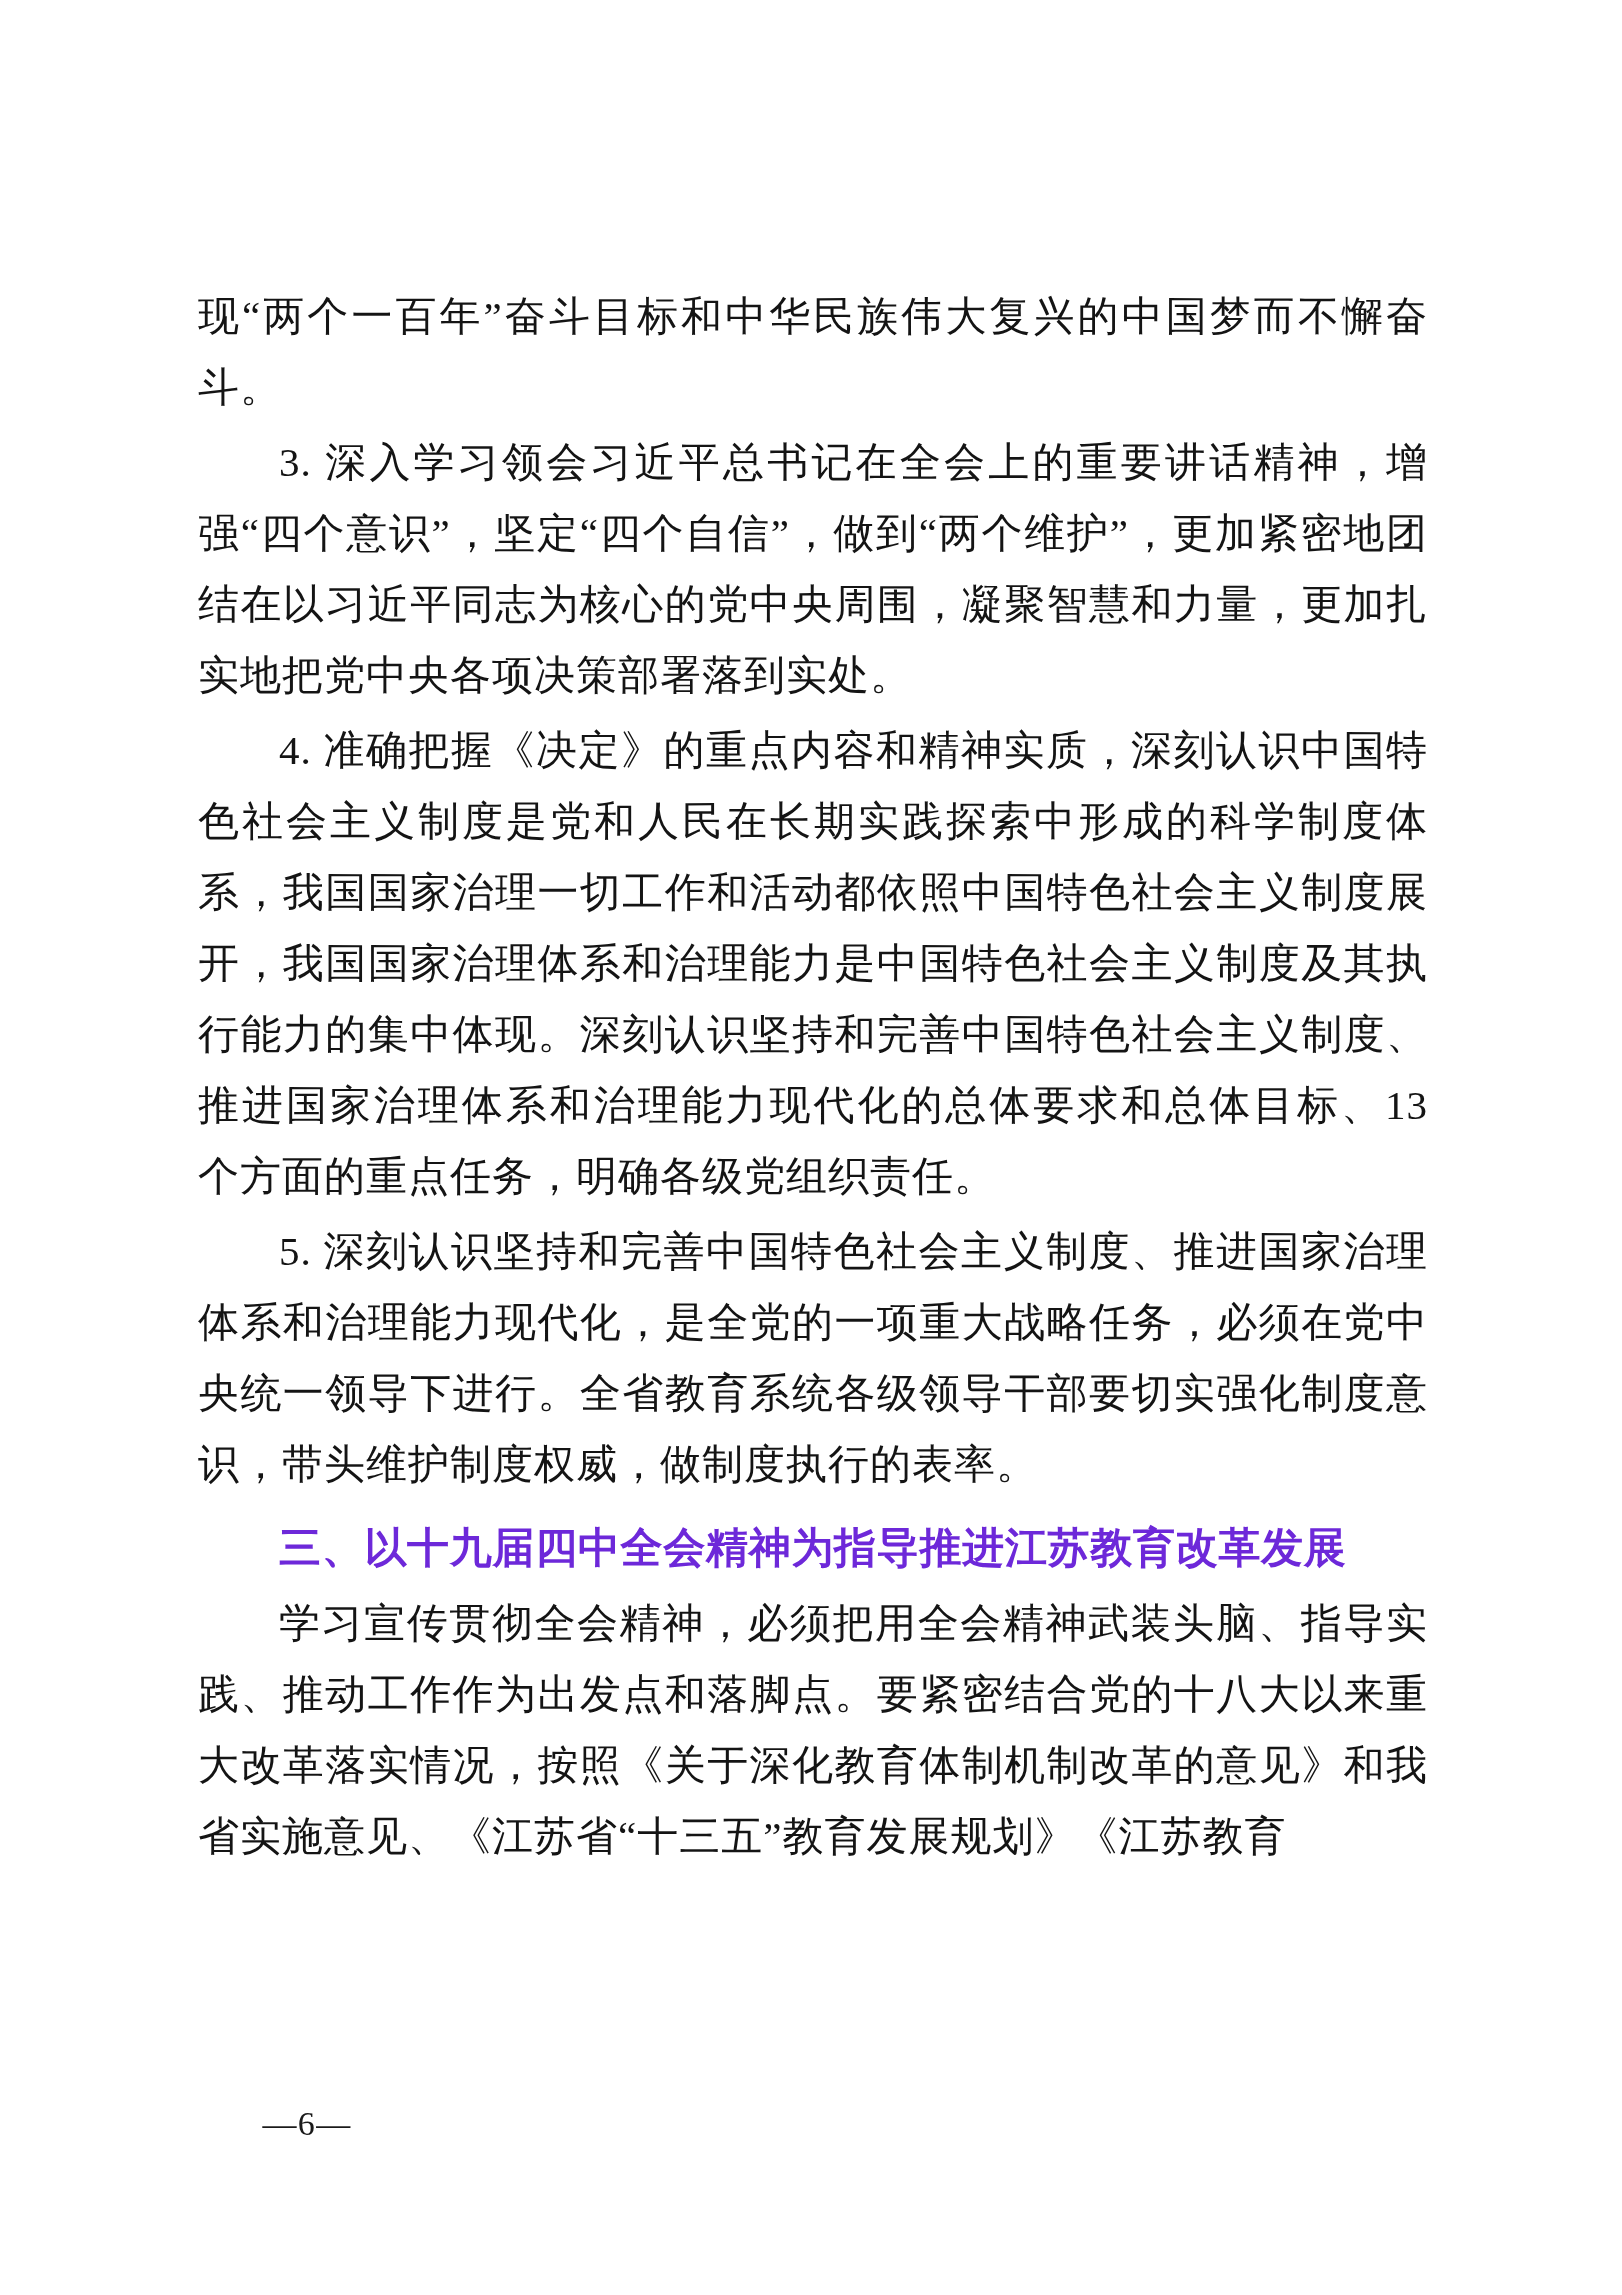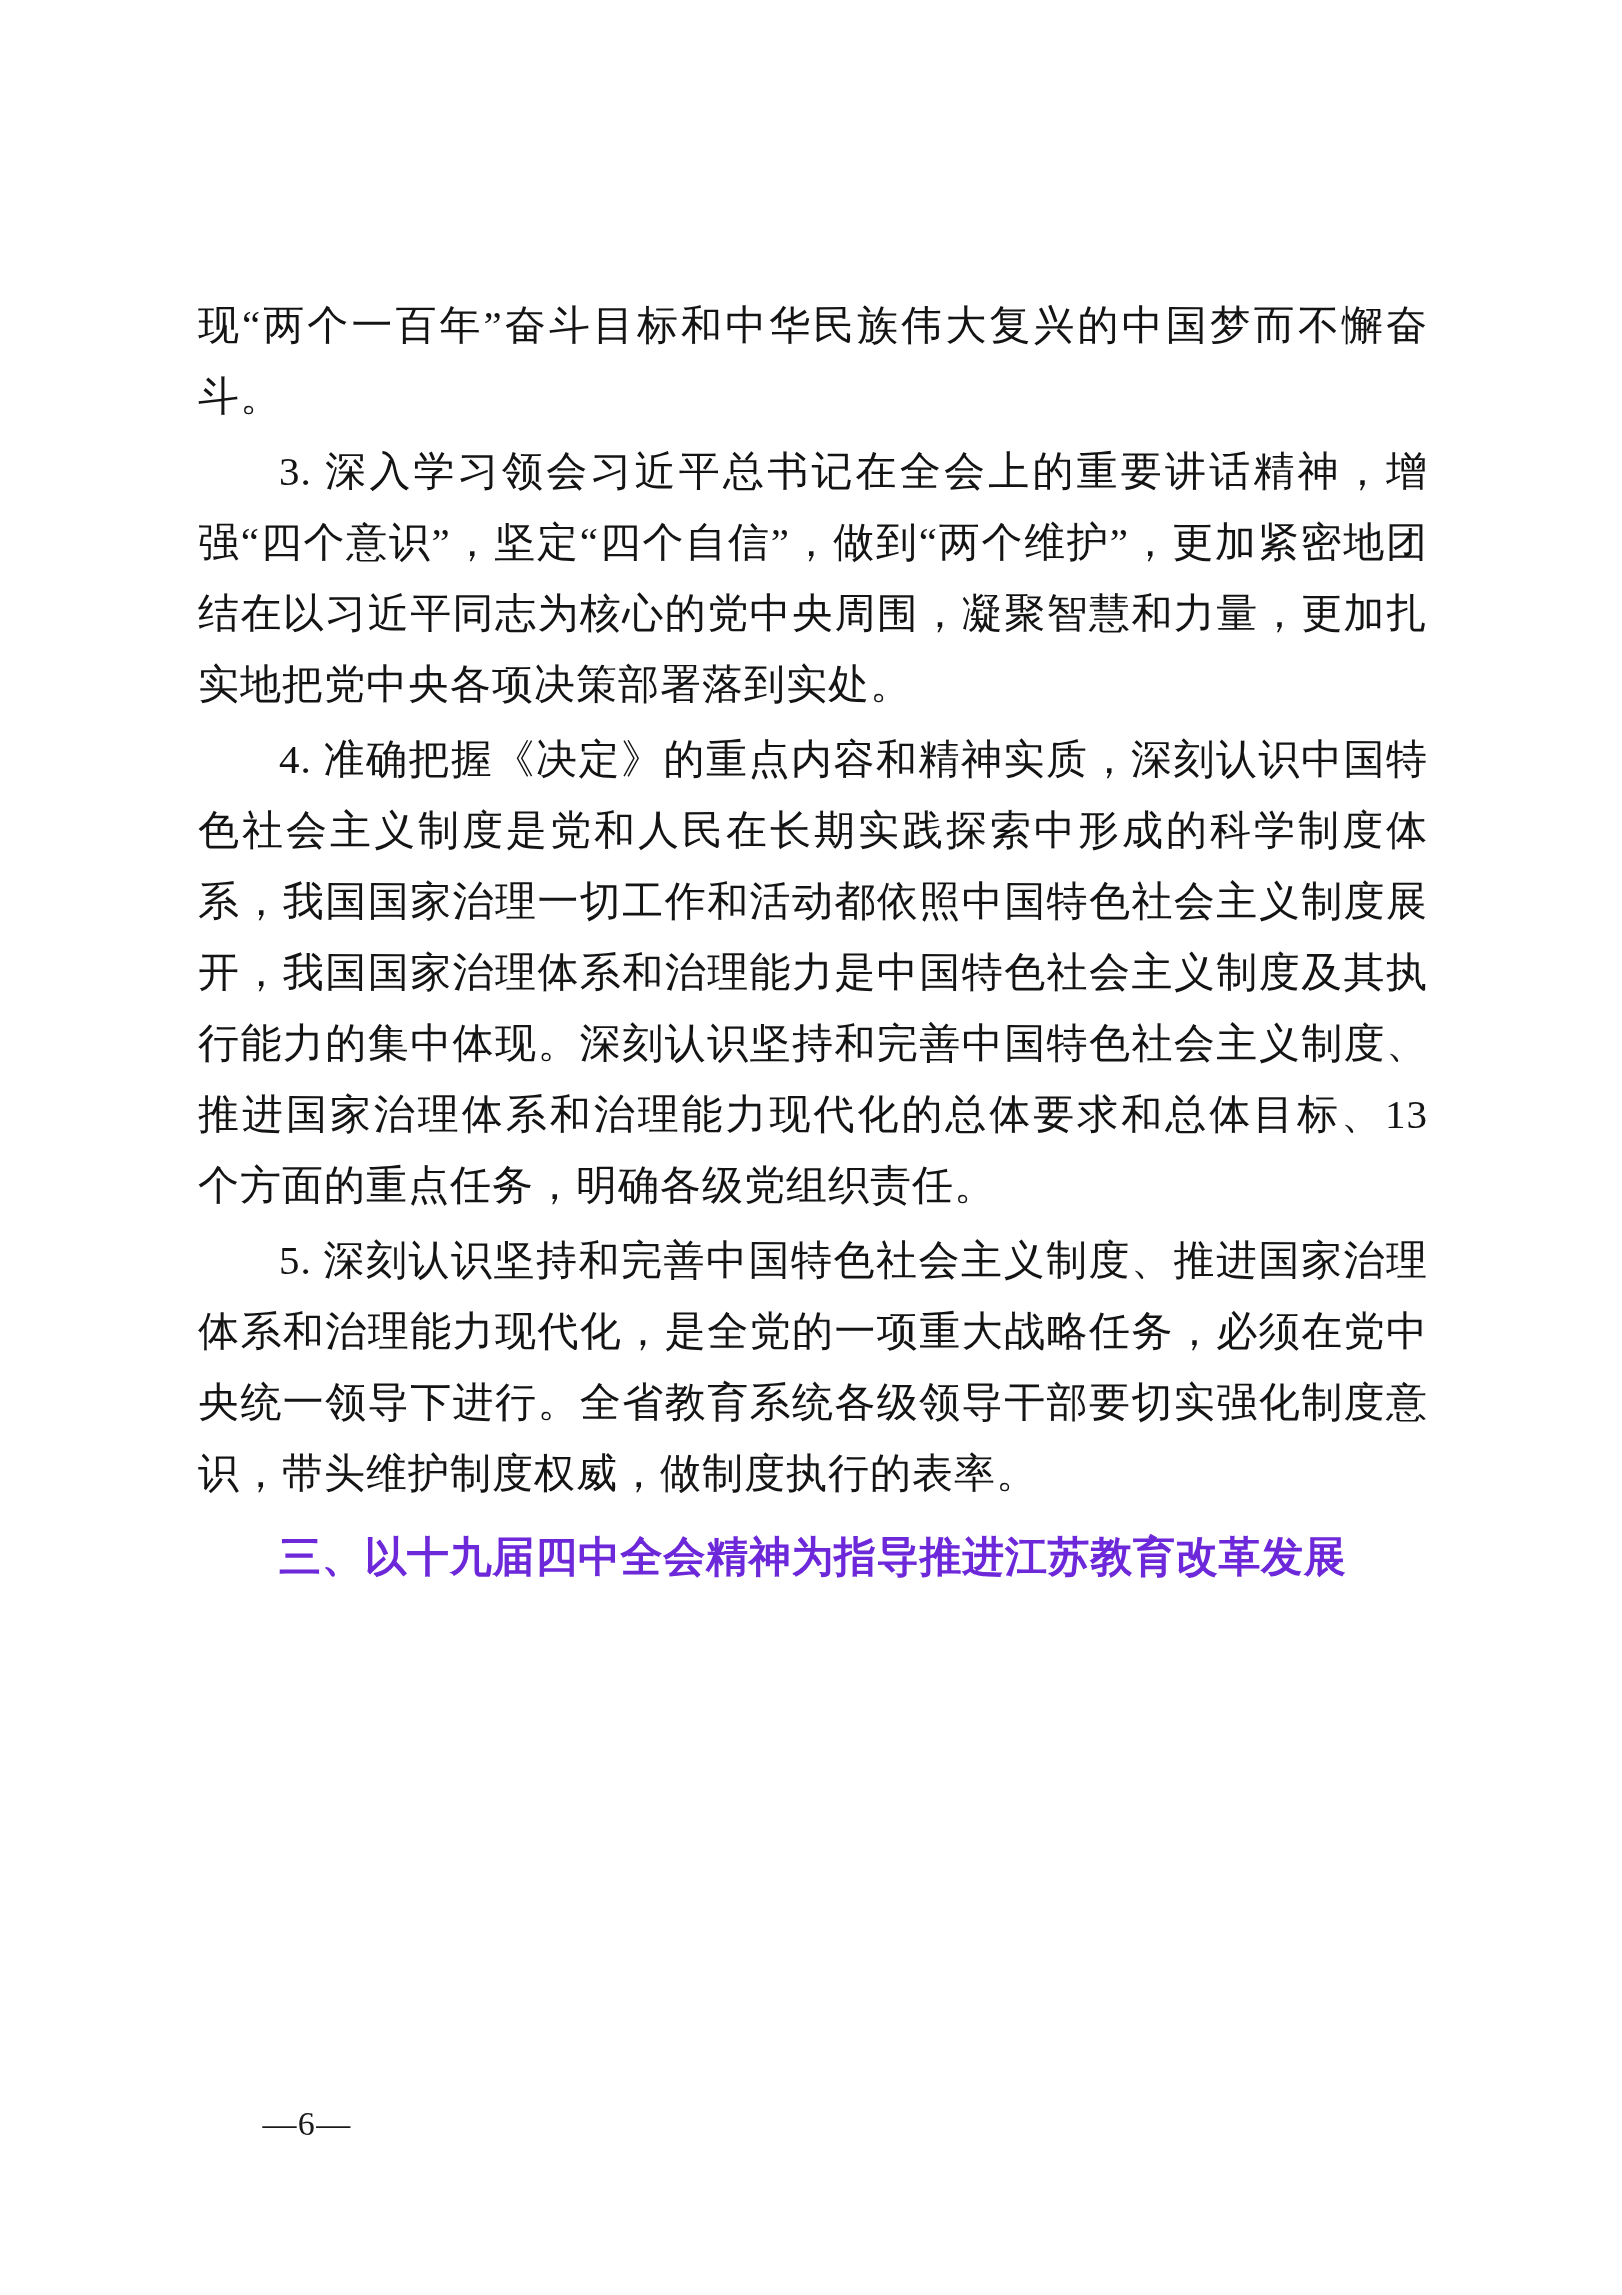--- a/index.html
+++ b/index.html
@@ -21,21 +21,21 @@
     left: 0;
     top: 0;
     width: 1622px;
     height: 2295px;
     background: #ffffff;
   }
 
   .content {
     position: absolute;
     left: 198px;
-    top: 290px;
+    top: 281px;
     width: 1230px;
   }
 
   .para {
     font-size: 41px;
     line-height: 71px;
     letter-spacing: 1px;
     text-align: justify;
     text-justify: inter-ideograph;
     margin: 0 0 3.9px 0;
@@ -85,20 +85,21 @@
     <p class="para">现“两个一百年”奋斗目标和中华民族伟大复兴的中国梦而不懈奋斗。</p>
 
     <p class="para indent">3. 深入学习领会习近平总书记在全会上的重要讲话精神，增强“四个意识”，坚定“四个自信”，做到“两个维护”，更加紧密地团结在以习近平同志为核心的党中央周围，凝聚智慧和力量，更加扎实地把党中央各项决策部署落到实处。</p>
 
     <p class="para indent">4. 准确把握《决定》的重点内容和精神实质，深刻认识中国特色社会主义制度是党和人民在长期实践探索中形成的科学制度体系，我国国家治理一切工作和活动都依照中国特色社会主义制度展开，我国国家治理体系和治理能力是中国特色社会主义制度及其执行能力的集中体现。深刻认识坚持和完善中国特色社会主义制度、推进国家治理体系和治理能力现代化的总体要求和总体目标、13 个方面的重点任务，明确各级党组织责任。</p>
 
     <p class="para indent">5. 深刻认识坚持和完善中国特色社会主义制度、推进国家治理体系和治理能力现代化，是全党的一项重大战略任务，必须在党中央统一领导下进行。全省教育系统各级领导干部要切实强化制度意识，带头维护制度权威，做制度执行的表率。</p>
 
     <h2 class="heading">三、以十九届四中全会精神为指导推进江苏教育改革发展</h2>
 
+    <p class="para indent">学习宣传贯彻全会精神，必须把用全会精神武装头脑、指导实践、推动工作作为出发点和落脚点。要紧密结合党的十八大以来重大改革落实情况，按照《关于深化教育体制机制改革的意见》和我省实施意见、《江苏省“十三五”教育发展规划》《江苏教育</p>
 
   </div>
 
   <div class="footer">
     <span class="page-number">—6—</span>
   </div>
 
 </div>
 
 

